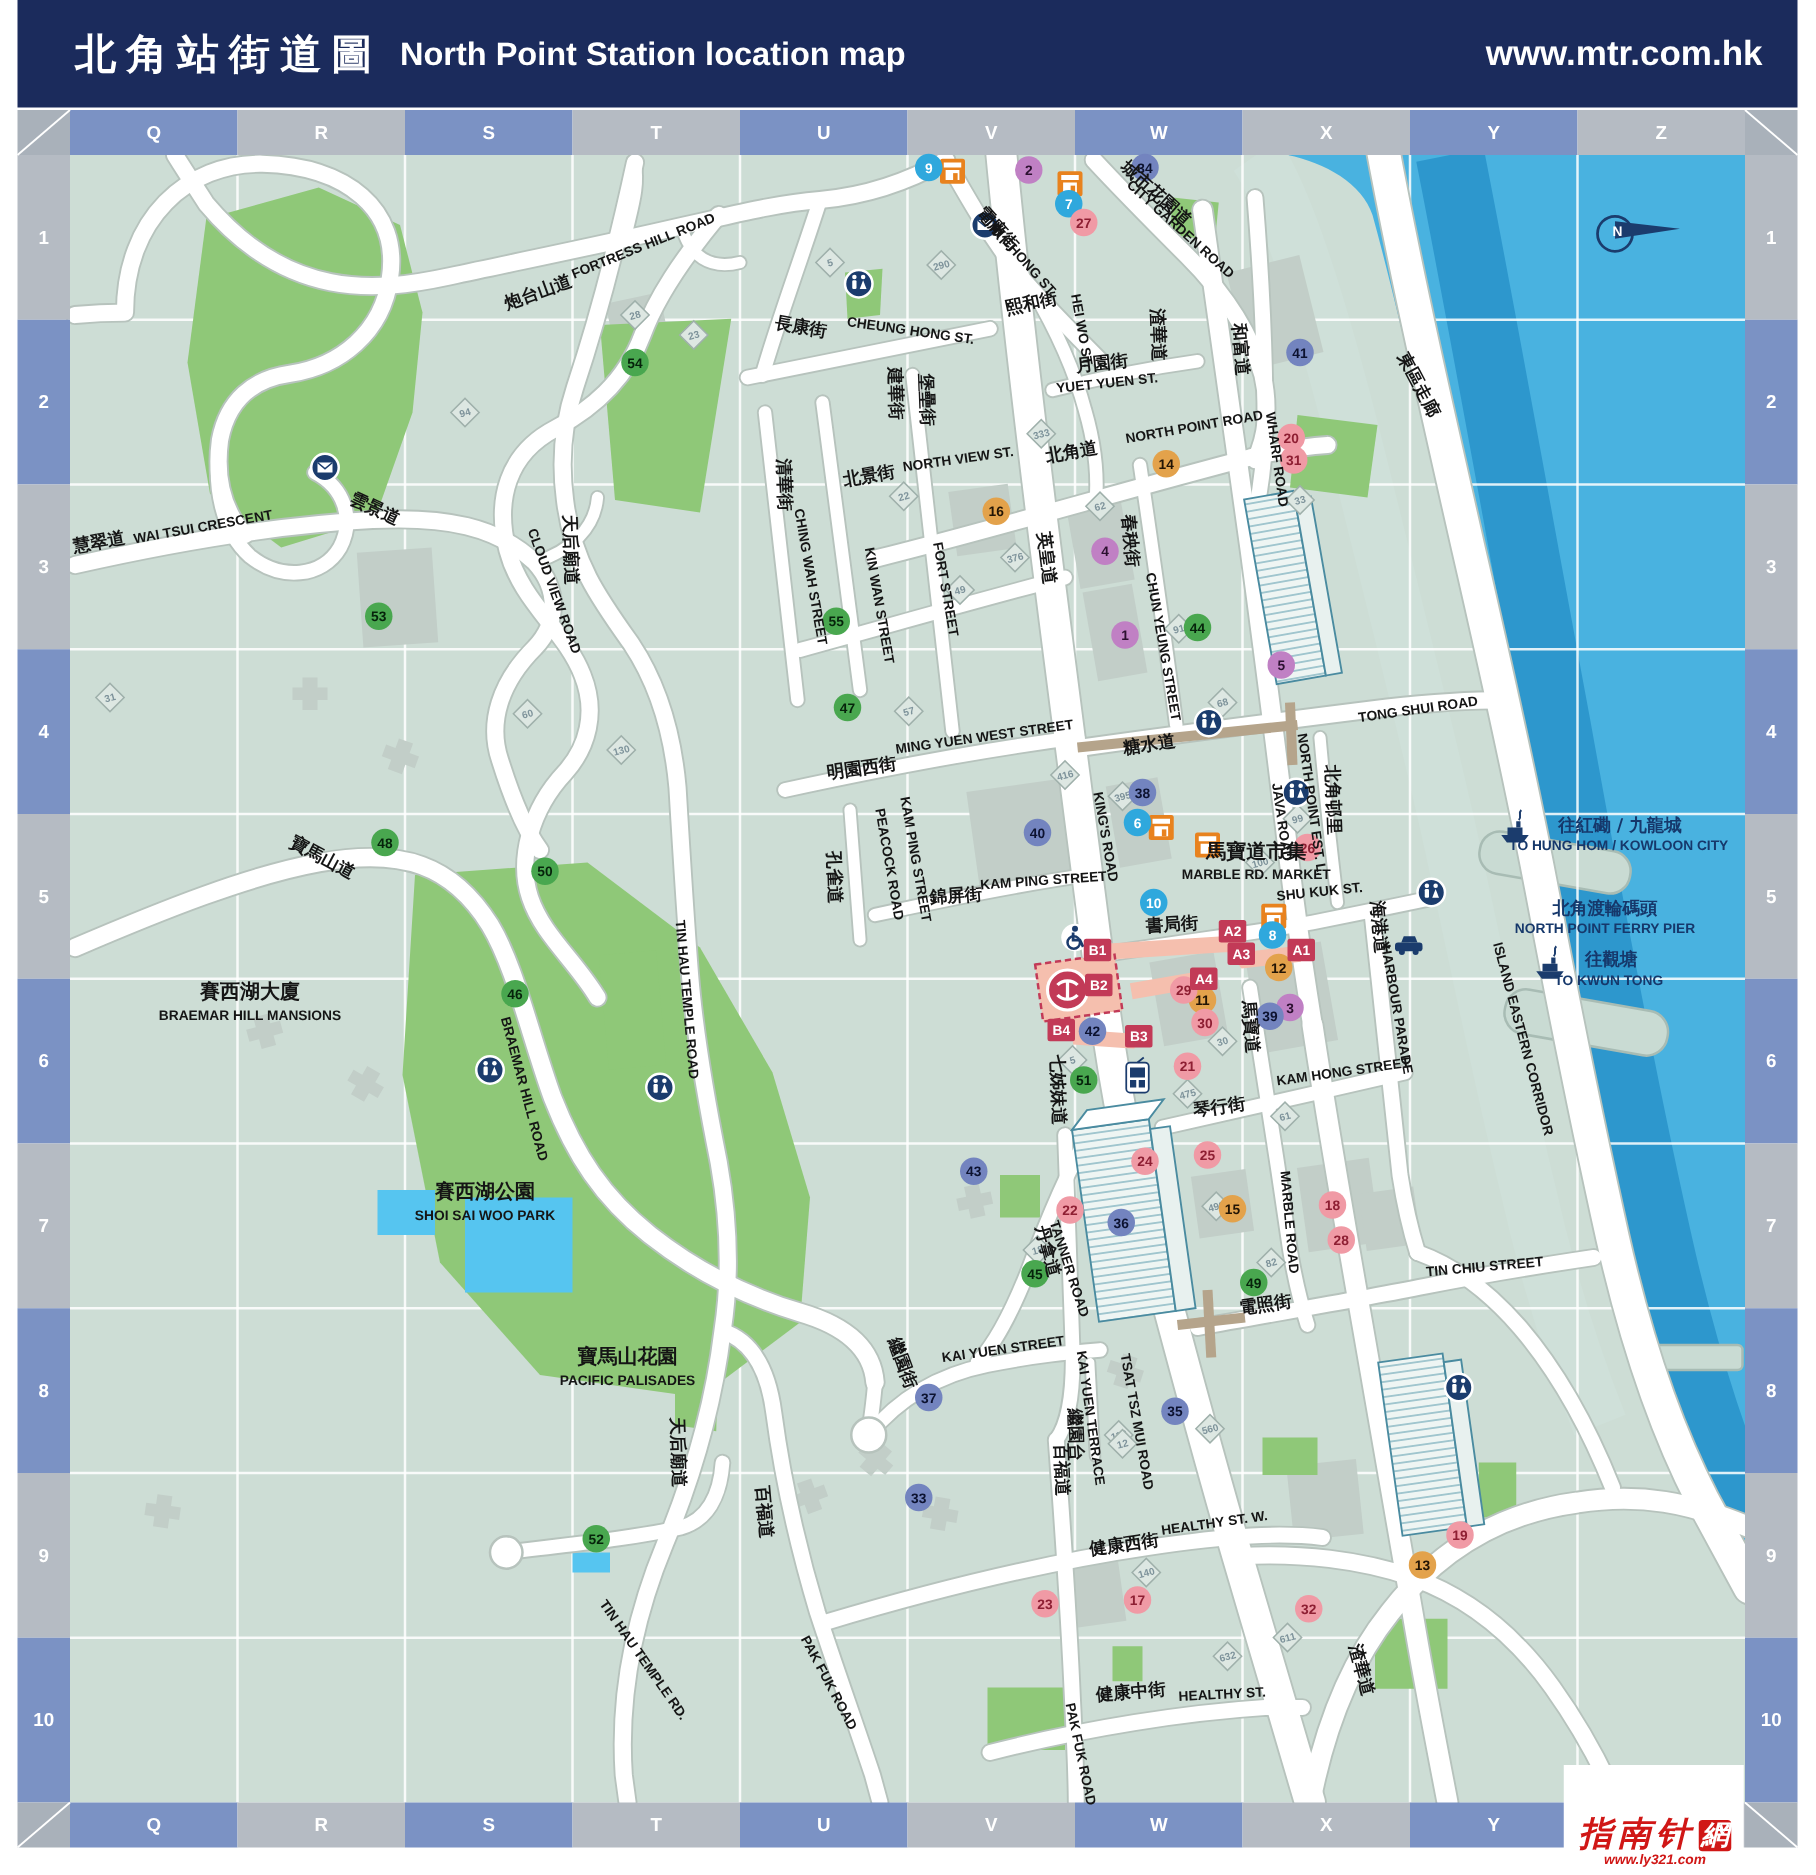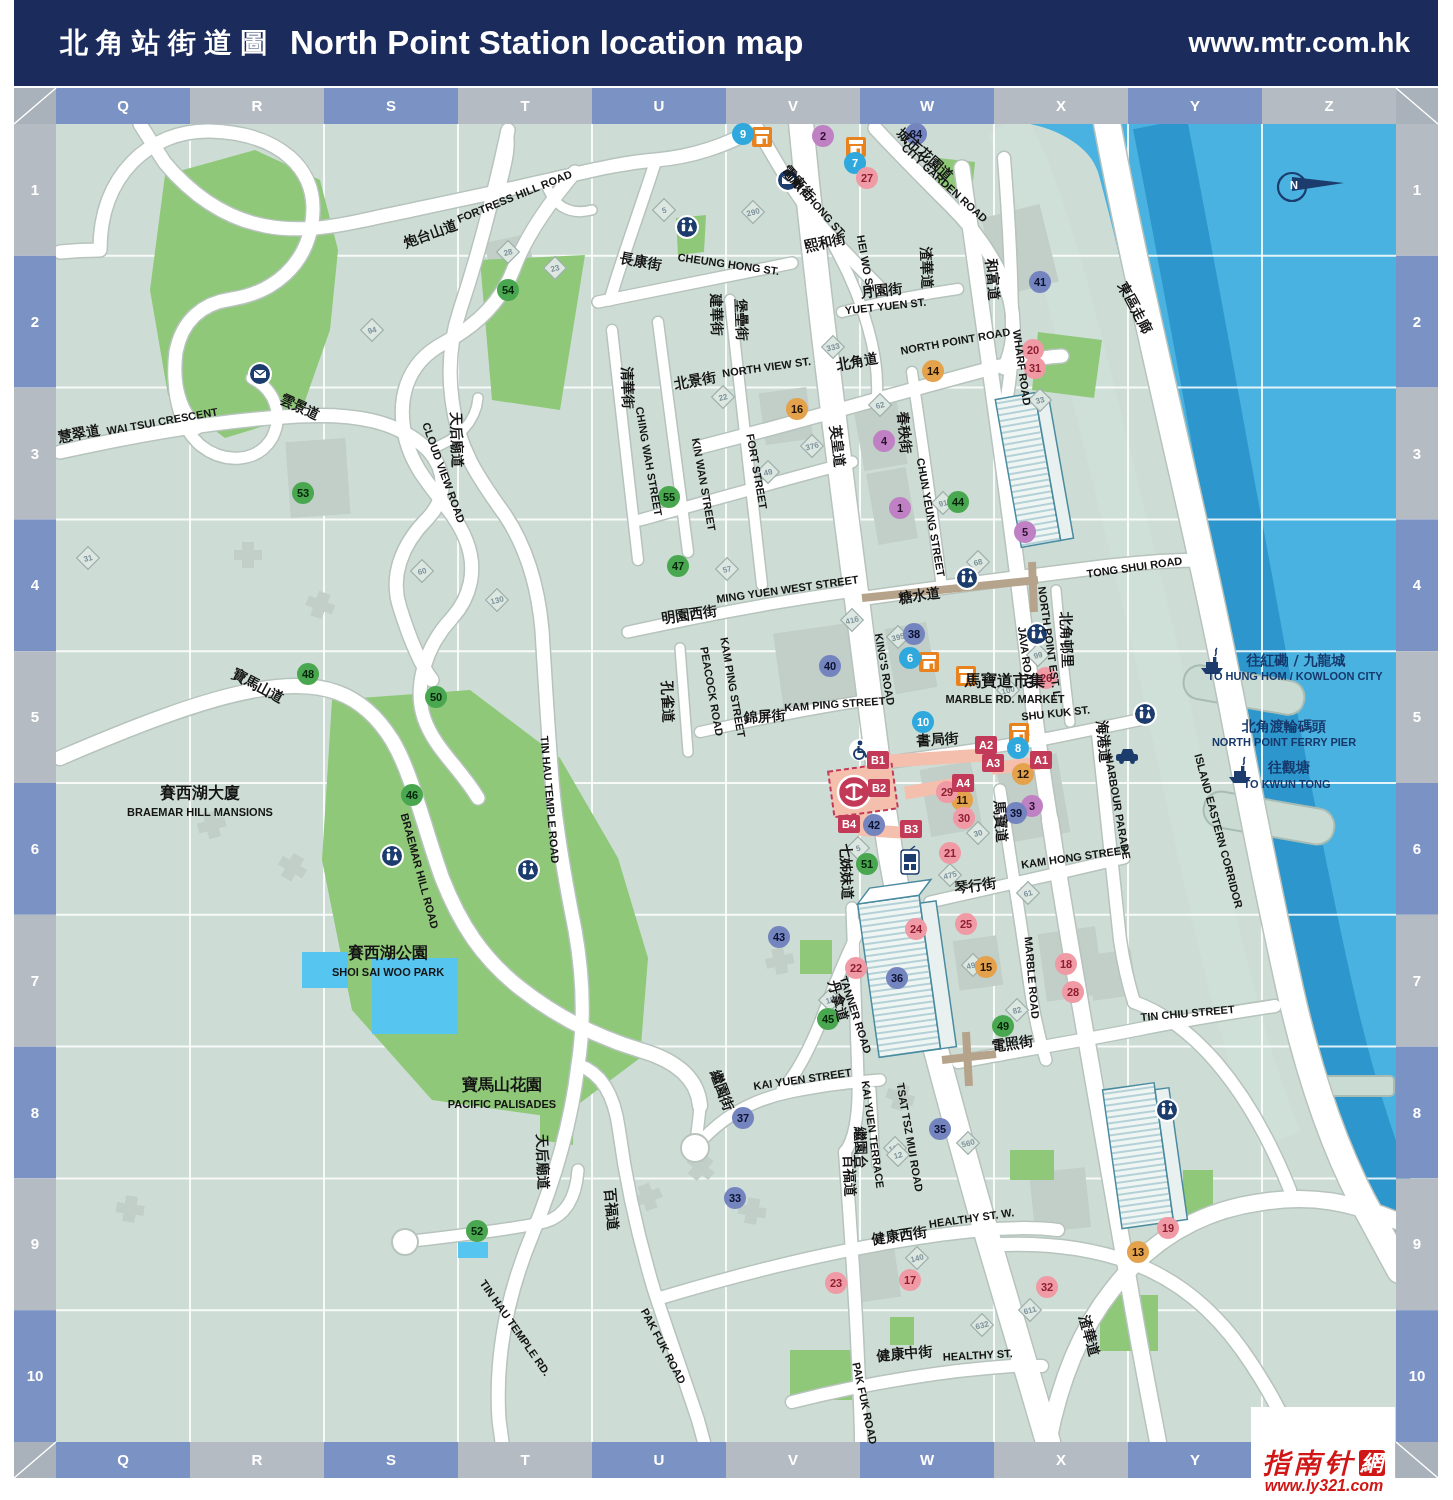--- a/index.html
+++ b/index.html
@@ -1,40 +1,40 @@
 <!DOCTYPE html>
 <html><head>
 <meta charset="utf-8">
 <style>
   html,body{margin:0;padding:0;background:#ffffff;}
   .page{position:relative;width:1453px;height:1500px;background:#ffffff;overflow:hidden;
         font-family:"Liberation Sans",sans-serif;}
   .hdr{position:absolute;left:14px;top:0;width:1424px;height:86px;background:#1b2b5c;color:#fff;
        display:flex;align-items:center;}
-  .hdr .zh{font-family:"DejaVu Sans",sans-serif;font-size:28px;font-weight:bold;letter-spacing:8px;
+  .hdr .zh{font-family:"DejaVu Sans",sans-serif;font-size:33px;font-weight:bold;letter-spacing:8px;
            margin-left:46px;white-space:nowrap;}
-  .hdr .en{font-size:33px;font-weight:bold;margin-left:14px;white-space:nowrap;}
+  .hdr .en{font-size:26px;font-weight:bold;margin-left:14px;white-space:nowrap;}
   .hdr .url{font-size:28px;font-weight:bold;margin-left:auto;margin-right:28px;}
   svg text{font-family:"Liberation Sans",sans-serif;}
   .lab-zh{font-family:"DejaVu Sans",sans-serif;font-size:14px;font-weight:bold;fill:#151515;}
   .lab-zhbig{font-family:"DejaVu Sans",sans-serif;font-size:16px;font-weight:bold;fill:#151515;}
   .lab-en{font-size:11px;font-weight:bold;fill:#151515;}
   .lab-nzh{font-family:"DejaVu Sans",sans-serif;font-size:14px;font-weight:bold;fill:#16386b;}
   .lab-nen{font-size:11px;font-weight:bold;fill:#16386b;}
   .gridcell-txt{font-size:15px;font-weight:bold;fill:#ffffff;}
   .marker-txt{font-size:11px;font-weight:bold;}
   .exit-txt{font-size:11px;font-weight:bold;fill:#ffffff;}
   .badge-txt{font-size:8px;font-weight:bold;fill:#7e939b;}
   .logo{position:absolute;right:58px;bottom:3px;background:#ffffff;padding:2px 10px 2px 12px;
         text-align:center;line-height:1.05;}
   .logo .l1{color:#d01716;font-family:"DejaVu Sans",sans-serif;font-weight:bold;font-style:italic;
             font-size:27px;letter-spacing:4px;display:flex;align-items:center;justify-content:center;margin-top:40px;}
   .logo .seal{display:inline-block;background:#d01716;color:#fff;font-size:22px;letter-spacing:0;
               padding:1px 2px;margin-left:3px;border-radius:3px;}
-  .logo .l2{color:#d01716;font-weight:bold;font-style:italic;font-size:16px;margin-top:1px;}
+  .logo .l2{color:#d01716;font-weight:bold;font-style:italic;font-size:11px;margin-top:1px;}
 </style>
 </head>
 <body>
 
 <div class="page">
 
   <svg id="map" width="1453" height="1500" viewBox="0 0 1453 1500">
     <defs>
       <pattern id="hatch" width="6" height="6" patternUnits="userSpaceOnUse">
         <rect width="6" height="6" fill="#eef5f3"></rect>

